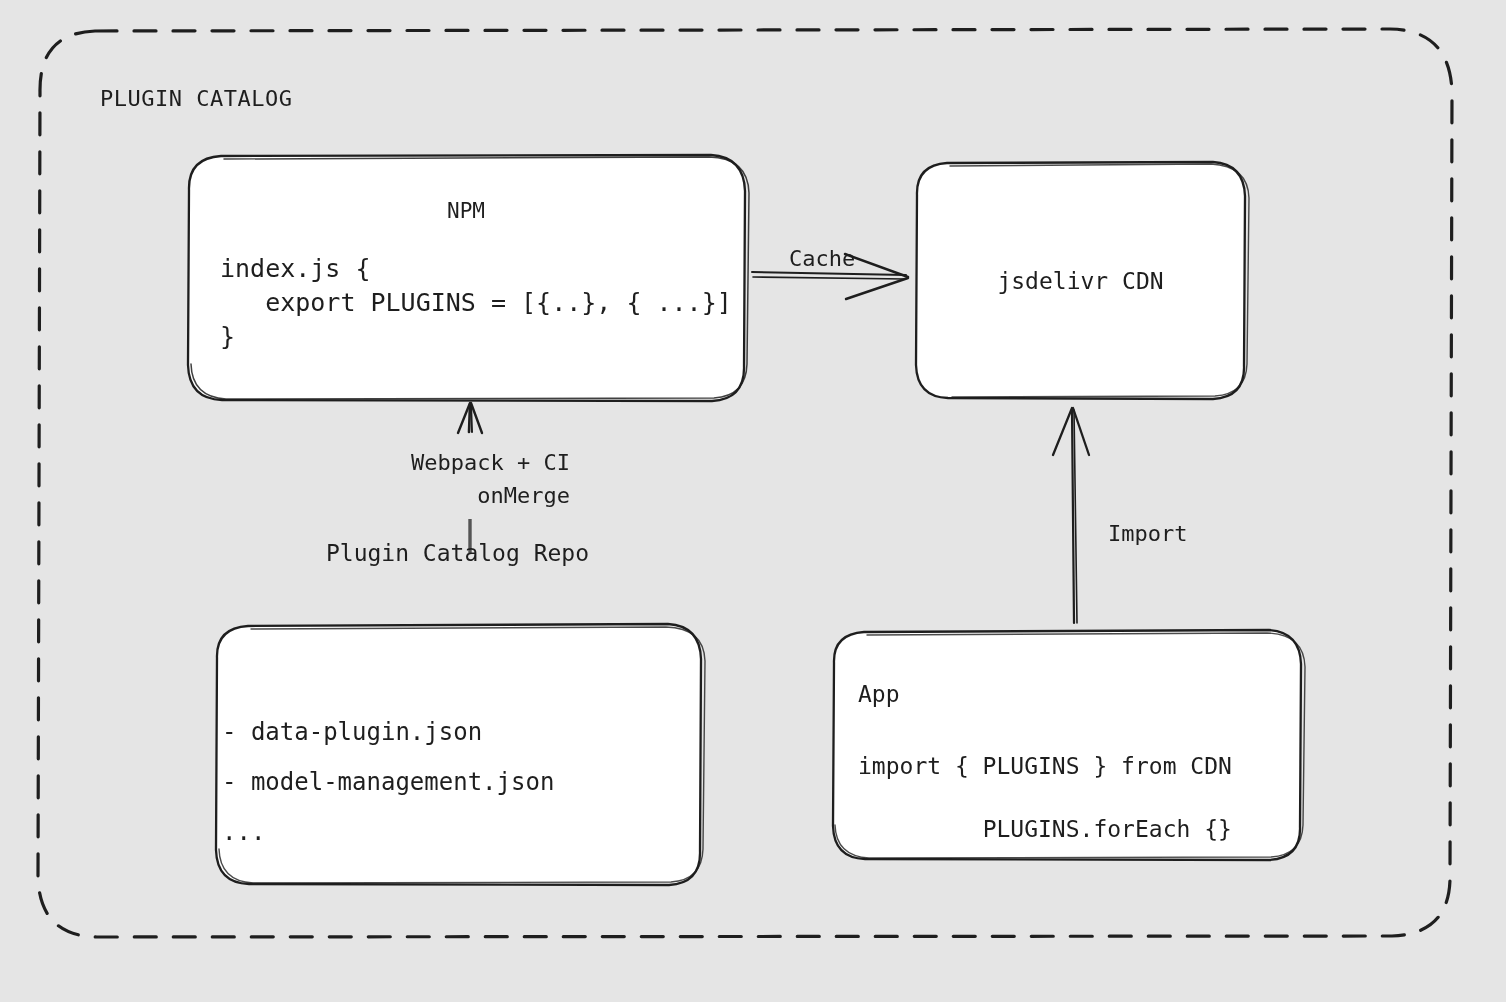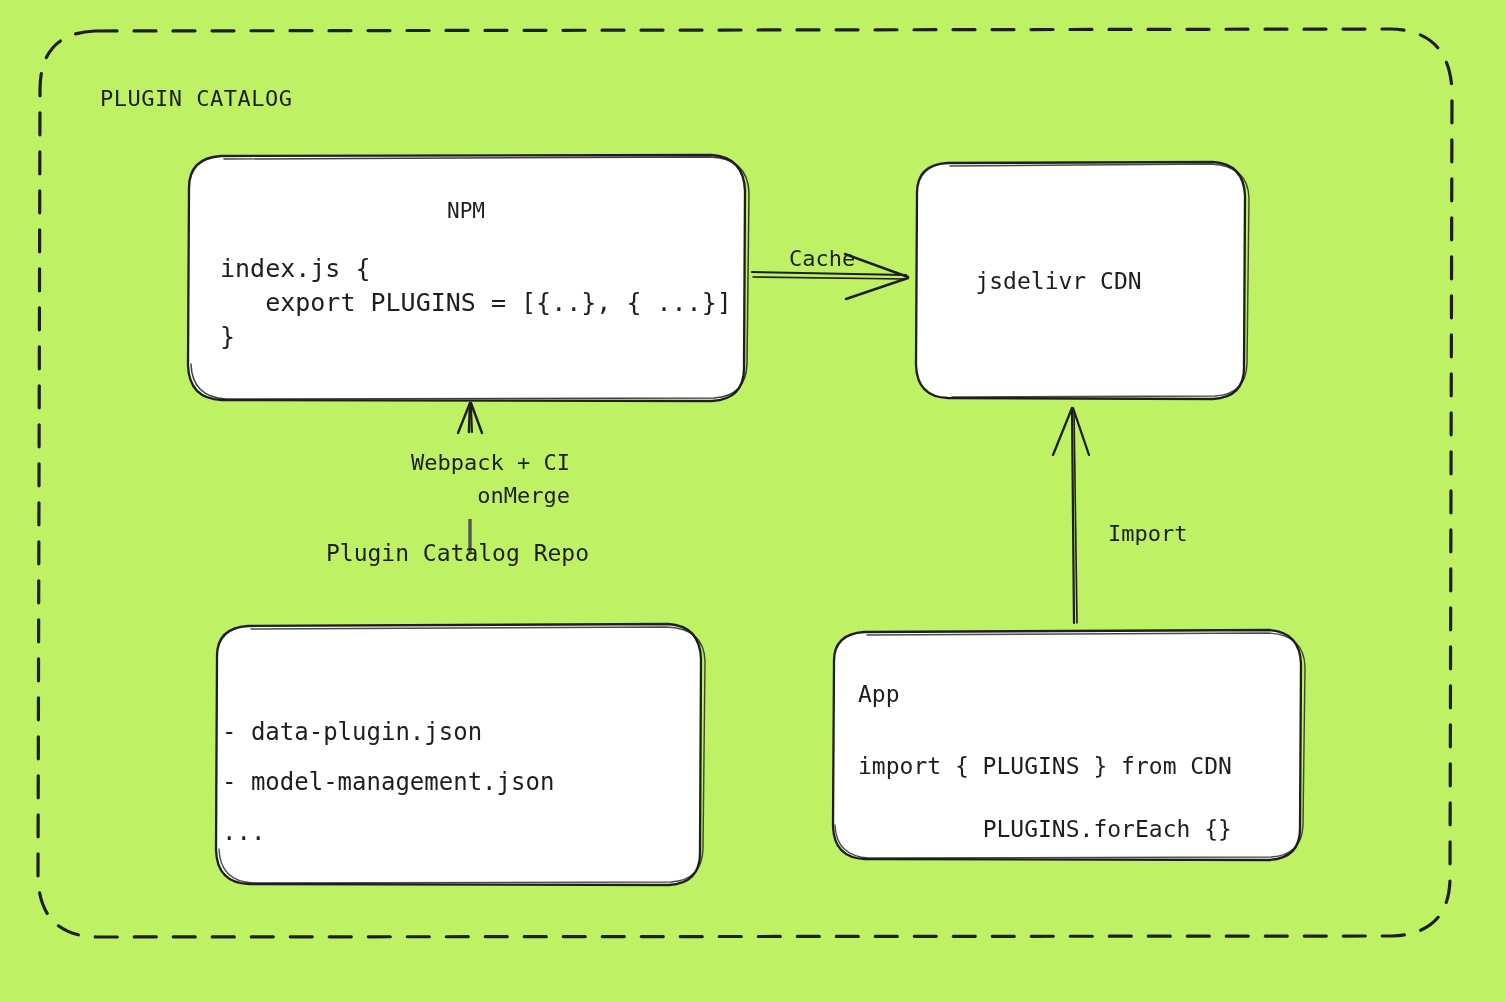--- a/index.html
+++ b/index.html
@@ -4,21 +4,21 @@
 <style>
   html, body {
     margin: 0;
     padding: 0;
     background: #ffffff;
   }
   #canvas {
     position: relative;
     width: 1506px;
     height: 1002px;
-    background: #bef264;
+    background: #e5e5e5;
     overflow: hidden;
     font-family: "DejaVu Sans Mono", "Liberation Mono", monospace;
     color: #1e1e1e;
   }
   #sketch-layer {
     position: absolute;
     left: 0; top: 0;
     width: 1506px;
     height: 1002px;
     pointer-events: none;
@@ -49,21 +49,21 @@
   }
   .npm-code {
     left: 220px;
     top: 252px;
     font-size: 25px;
     line-height: 34px;
   }
 
   
   .cdn-title {
-    left: 918px;
+    left: 940px;
     top: 264px;
     width: 281px;
     text-align: center;
     font-size: 23px;
   }
 
   
   .cache-label {
     left: 789px;
     top: 198px;

